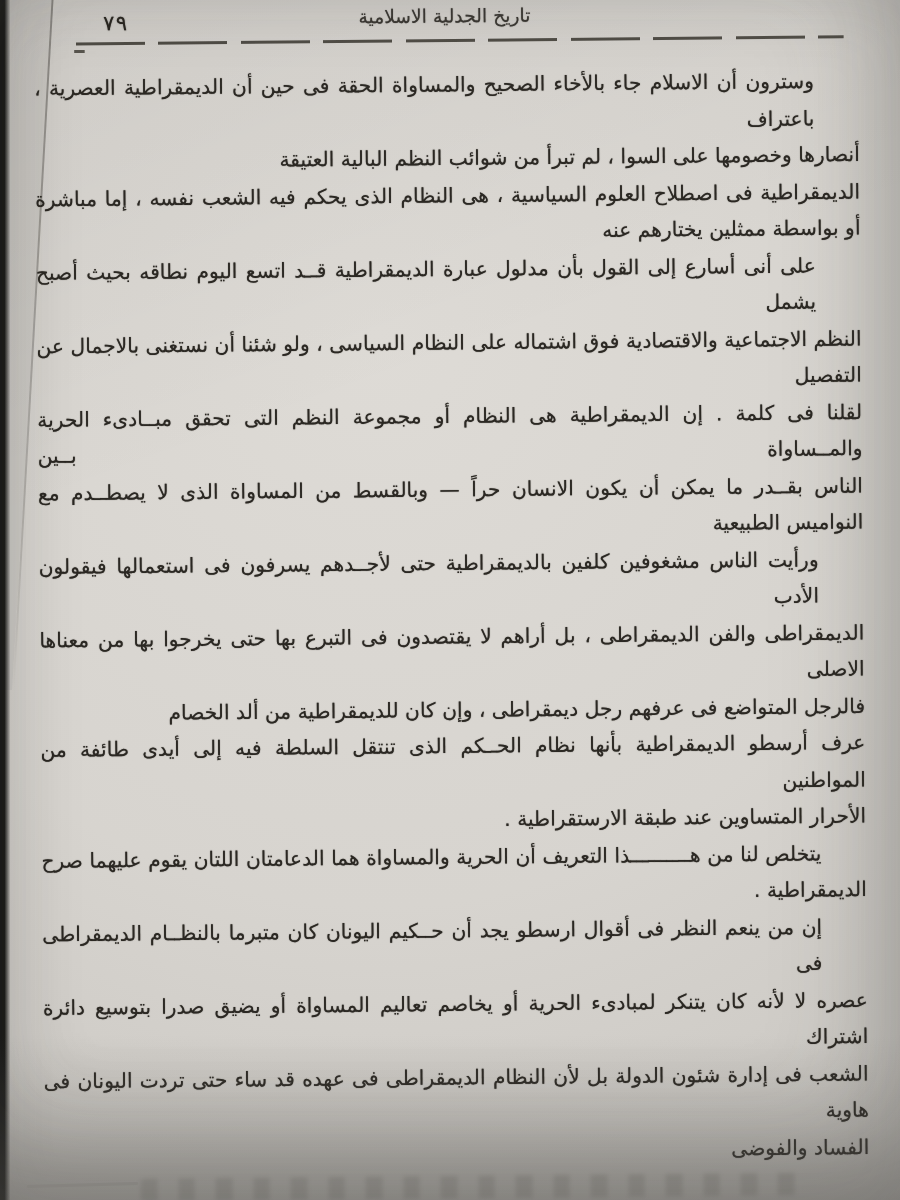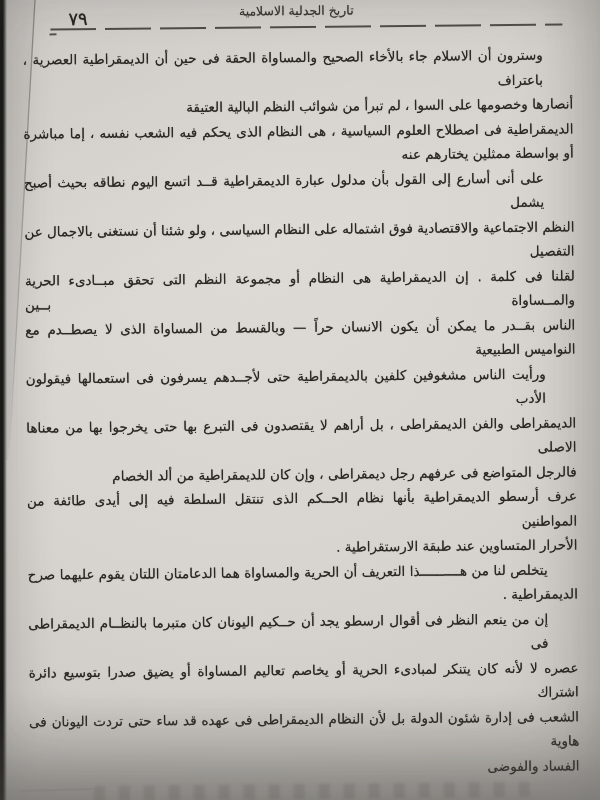--- a/index.html
+++ b/index.html
@@ -24,22 +24,23 @@
     background:linear-gradient(90deg, #161614 0%, #161614 42%, rgba(22,22,20,0) 100%);
   }
   .content {
     position:absolute; inset:0;
     transform:rotate(-0.55deg); transform-origin:300px 400px;
     color:#2b2823;
   }
   .header { position:relative; height:22px; }
   .pagenum {
     position:absolute; left:72px; top:6px;
-    font-size:18px; letter-spacing:1px; color:#27241f;
+    font-size:14px; letter-spacing:1px; color:#27241f;
     text-shadow:0 0 0.8px rgba(39,36,31,0.8);
+    font-family:Liberation Mono, monospace;
   }
   .title {
     position:absolute; left:0; right:0; top:3px; text-align:center;
     font-size:12.5px; color:#3a3732; direction:rtl;
     text-shadow:0 0 0.7px rgba(58,55,50,0.7);
   }
   .rule {
     position:relative; margin:4px 34px 0 54px; height:2px; opacity:.85;
     background:repeating-linear-gradient(90deg, #39362f 0px, #39362f 46px, rgba(57,54,47,0) 46px, rgba(57,54,47,0) 55px);
   }

